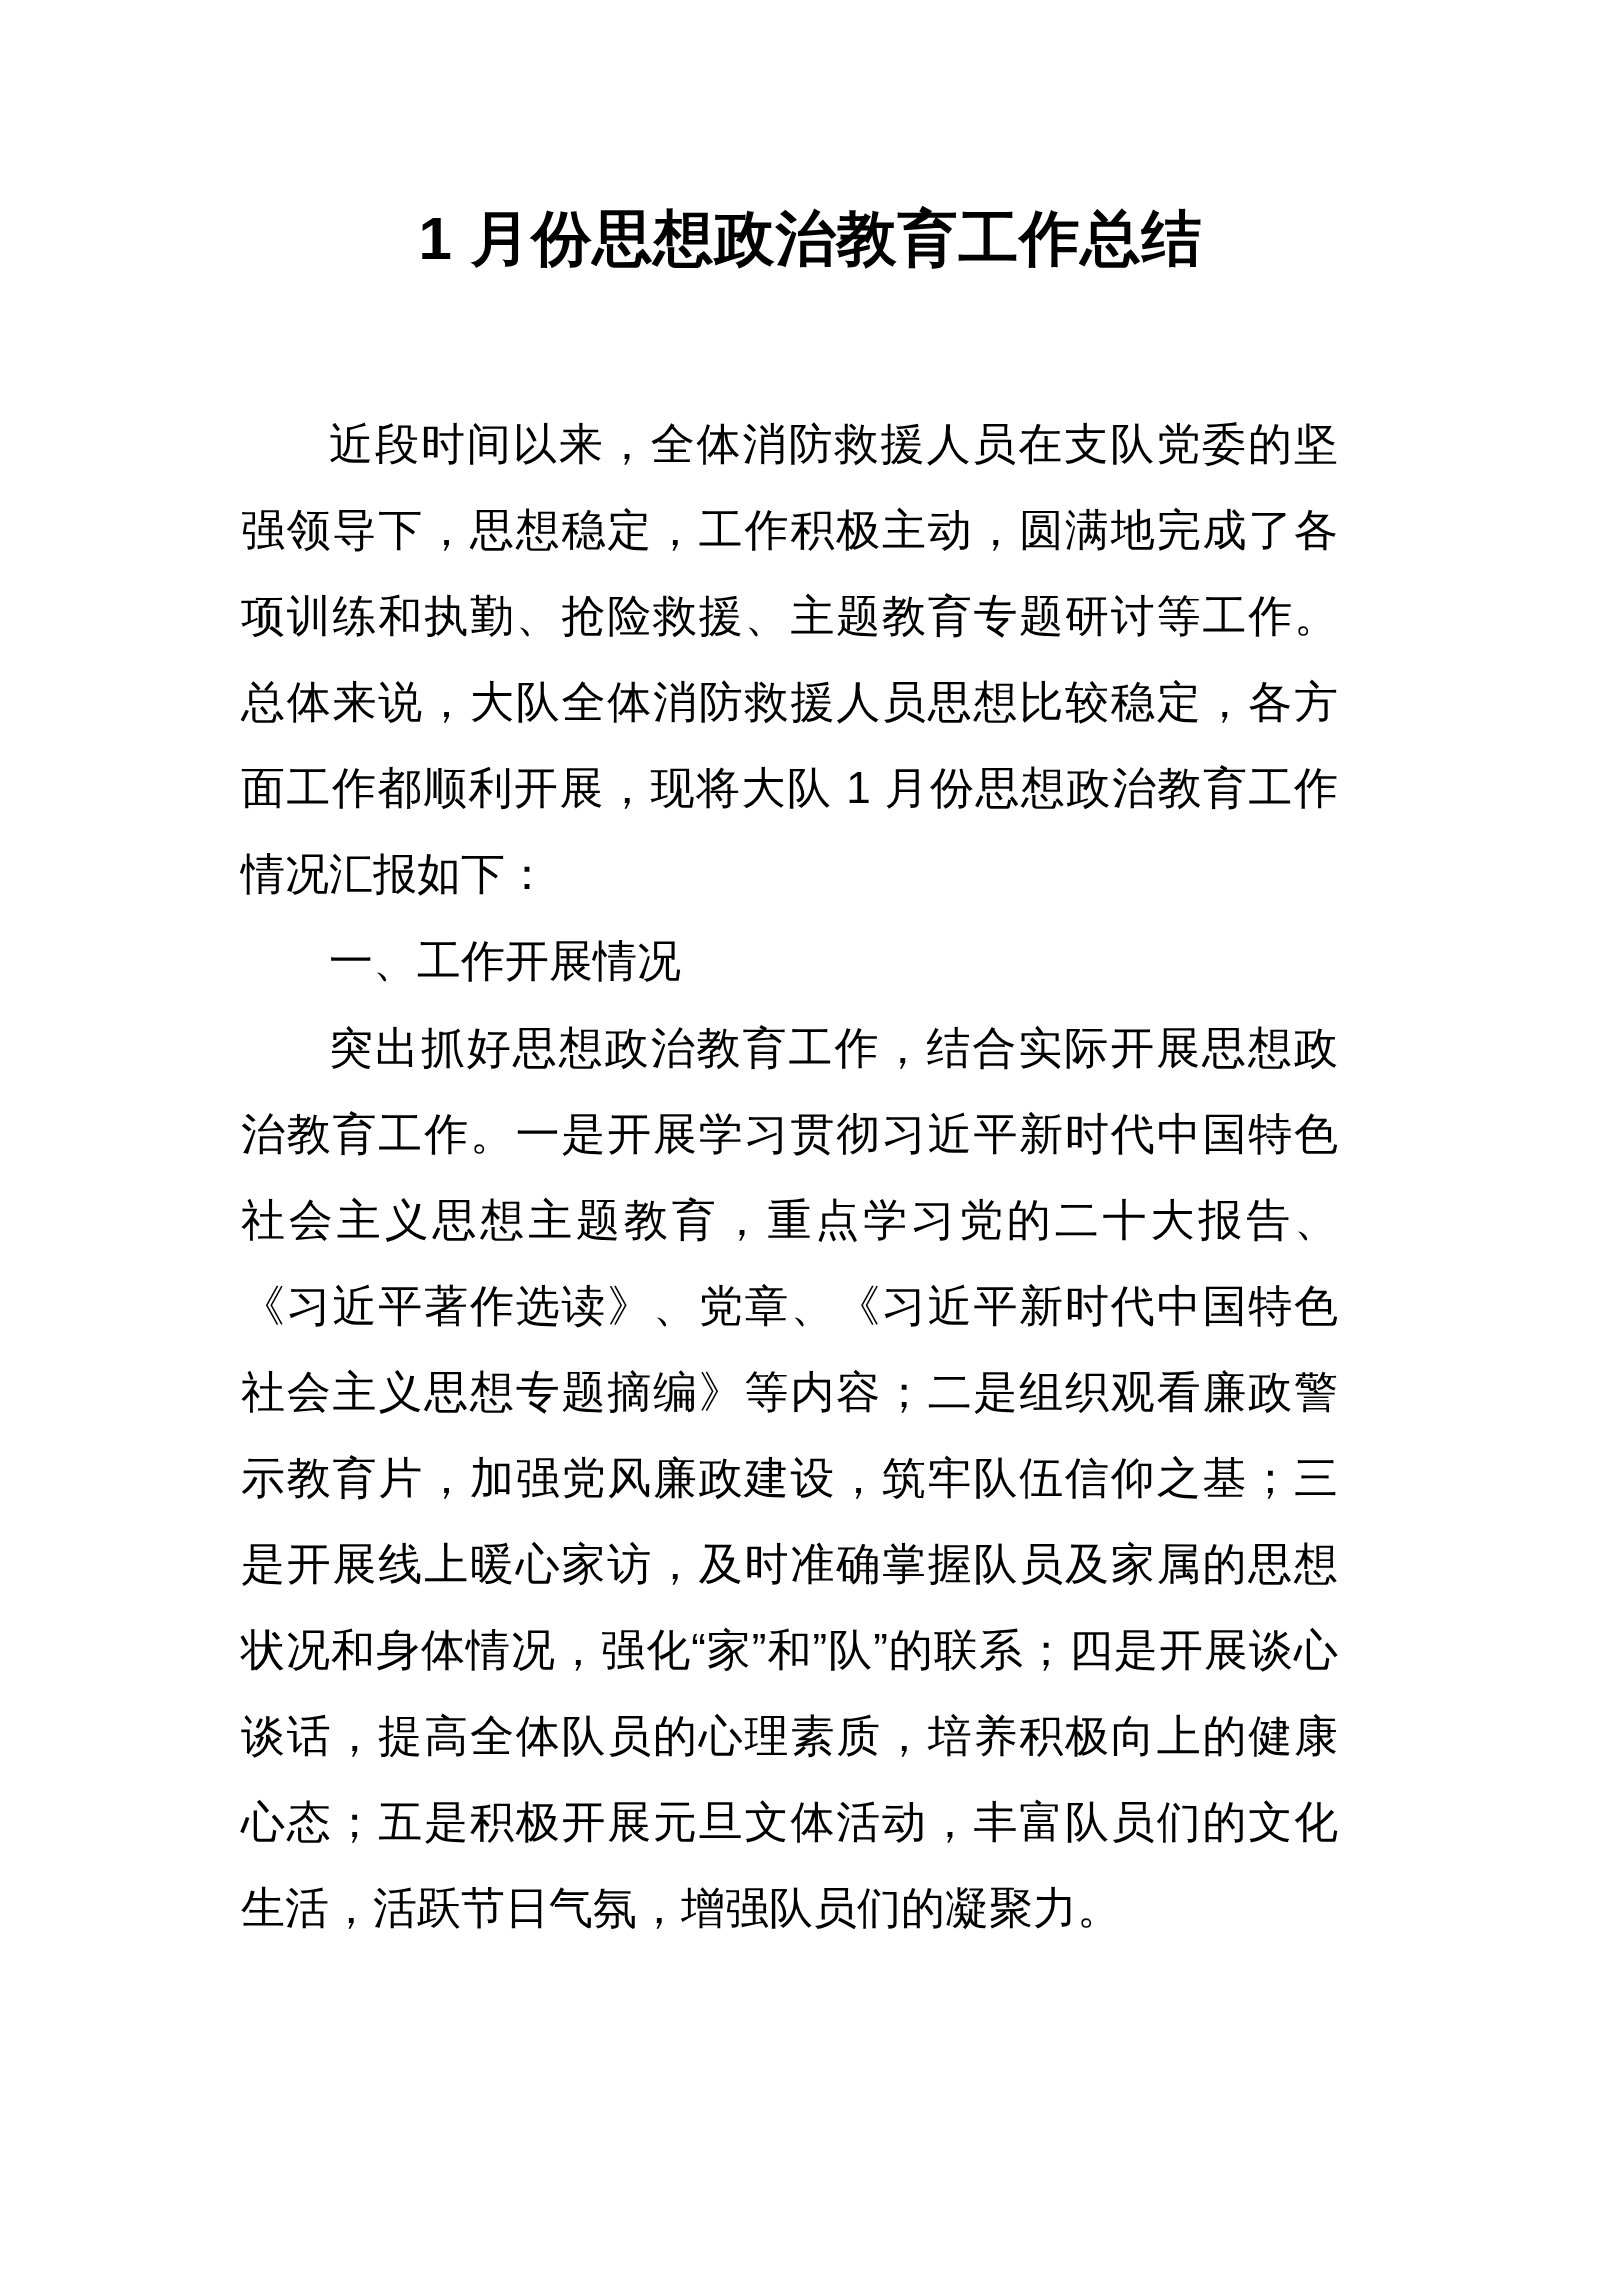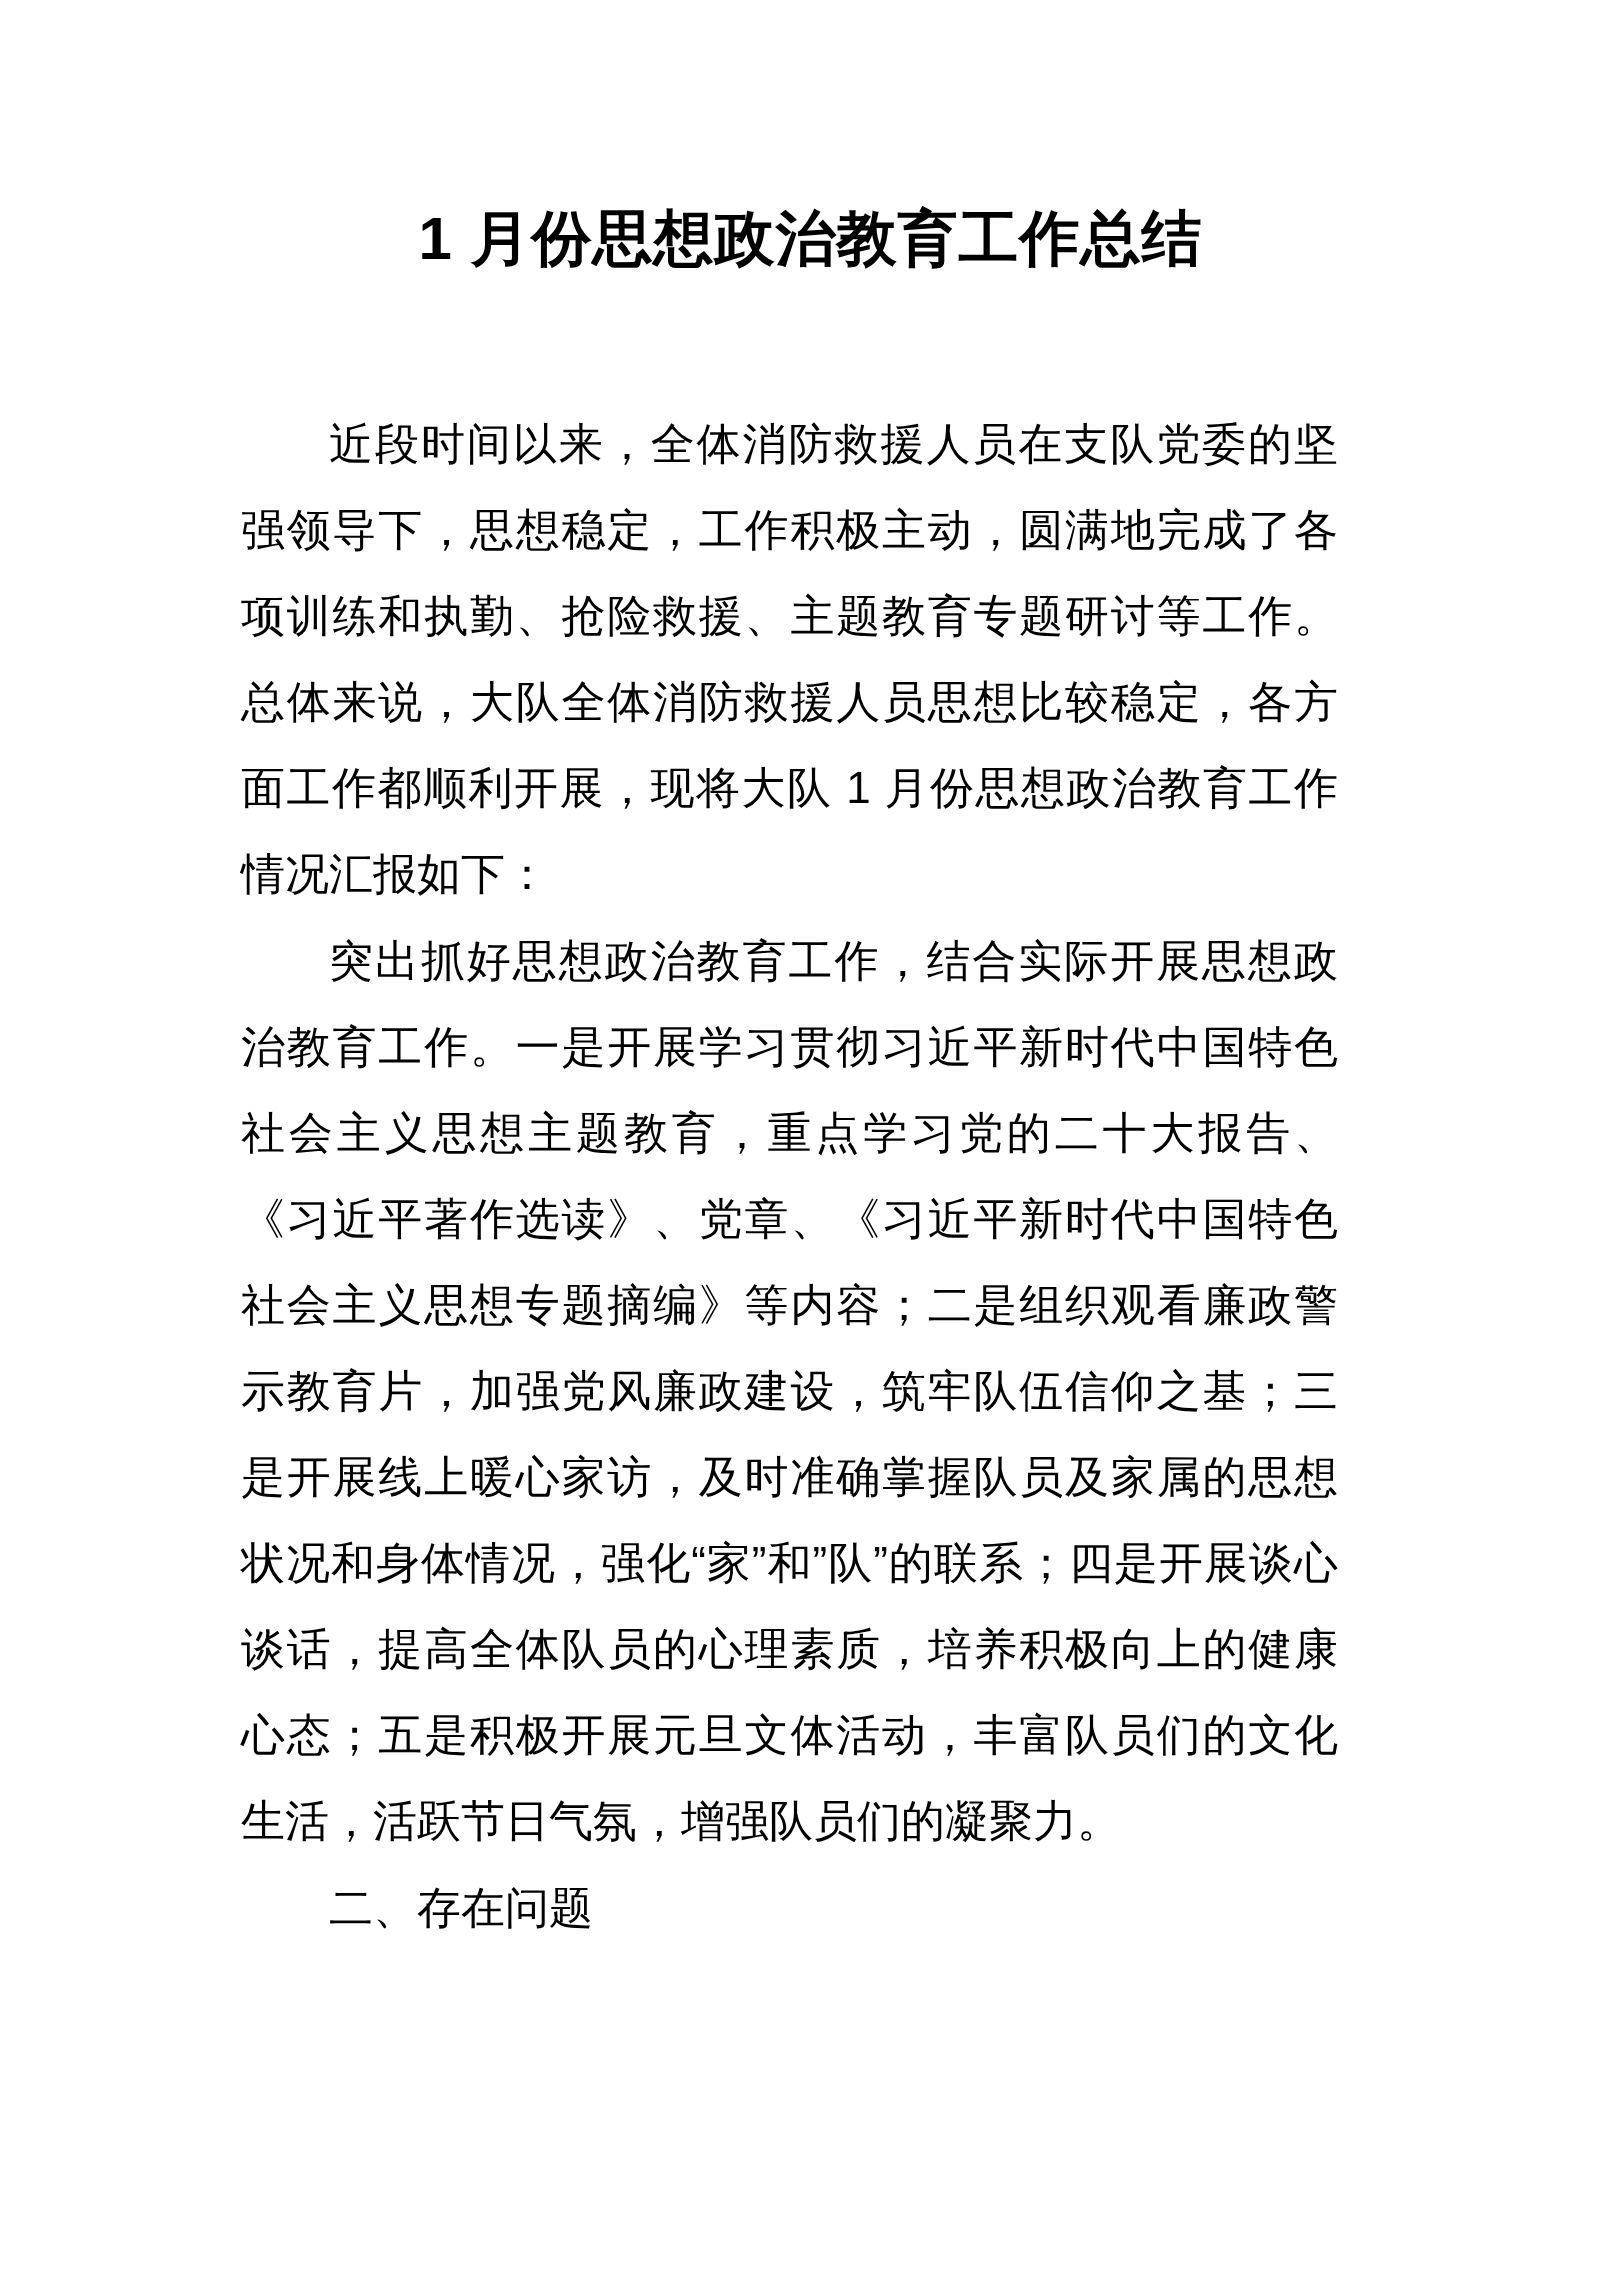--- a/index.html
+++ b/index.html
@@ -46,18 +46,18 @@
 </style>
 </head>
 <body>
 
 <div class="page">
 
   <div class="doc-title">1 月份思想政治教育工作总结</div>
 
   <div class="doc-body">
     <p>近段时间以来，全体消防救援人员在支队党委的坚强领导下，思想稳定，工作积极主动，圆满地完成了各项训练和执勤、抢险救援、主题教育专题研讨等工作。总体来说，大队全体消防救援人员思想比较稳定，各方面工作都顺利开展，现将大队 1 月份思想政治教育工作情况汇报如下：</p>
+    <p>一、工作开展情况</p>
     <p>突出抓好思想政治教育工作，结合实际开展思想政治教育工作。一是开展学习贯彻习近平新时代中国特色社会主义思想主题教育，重点学习党的二十大报告、《习近平著作选读》、党章、《习近平新时代中国特色社会主义思想专题摘编》等内容；二是组织观看廉政警示教育片，加强党风廉政建设，筑牢队伍信仰之基；三是开展线上暖心家访，及时准确掌握队员及家属的思想状况和身体情况，强化“家”和”队”的联系；四是开展谈心谈话，提高全体队员的心理素质，培养积极向上的健康心态；五是积极开展元旦文体活动，丰富队员们的文化生活，活跃节日气氛，增强队员们的凝聚力。</p>
-    <p>二、存在问题</p>
   </div>
 
 </div>
 
 
 </body></html>

